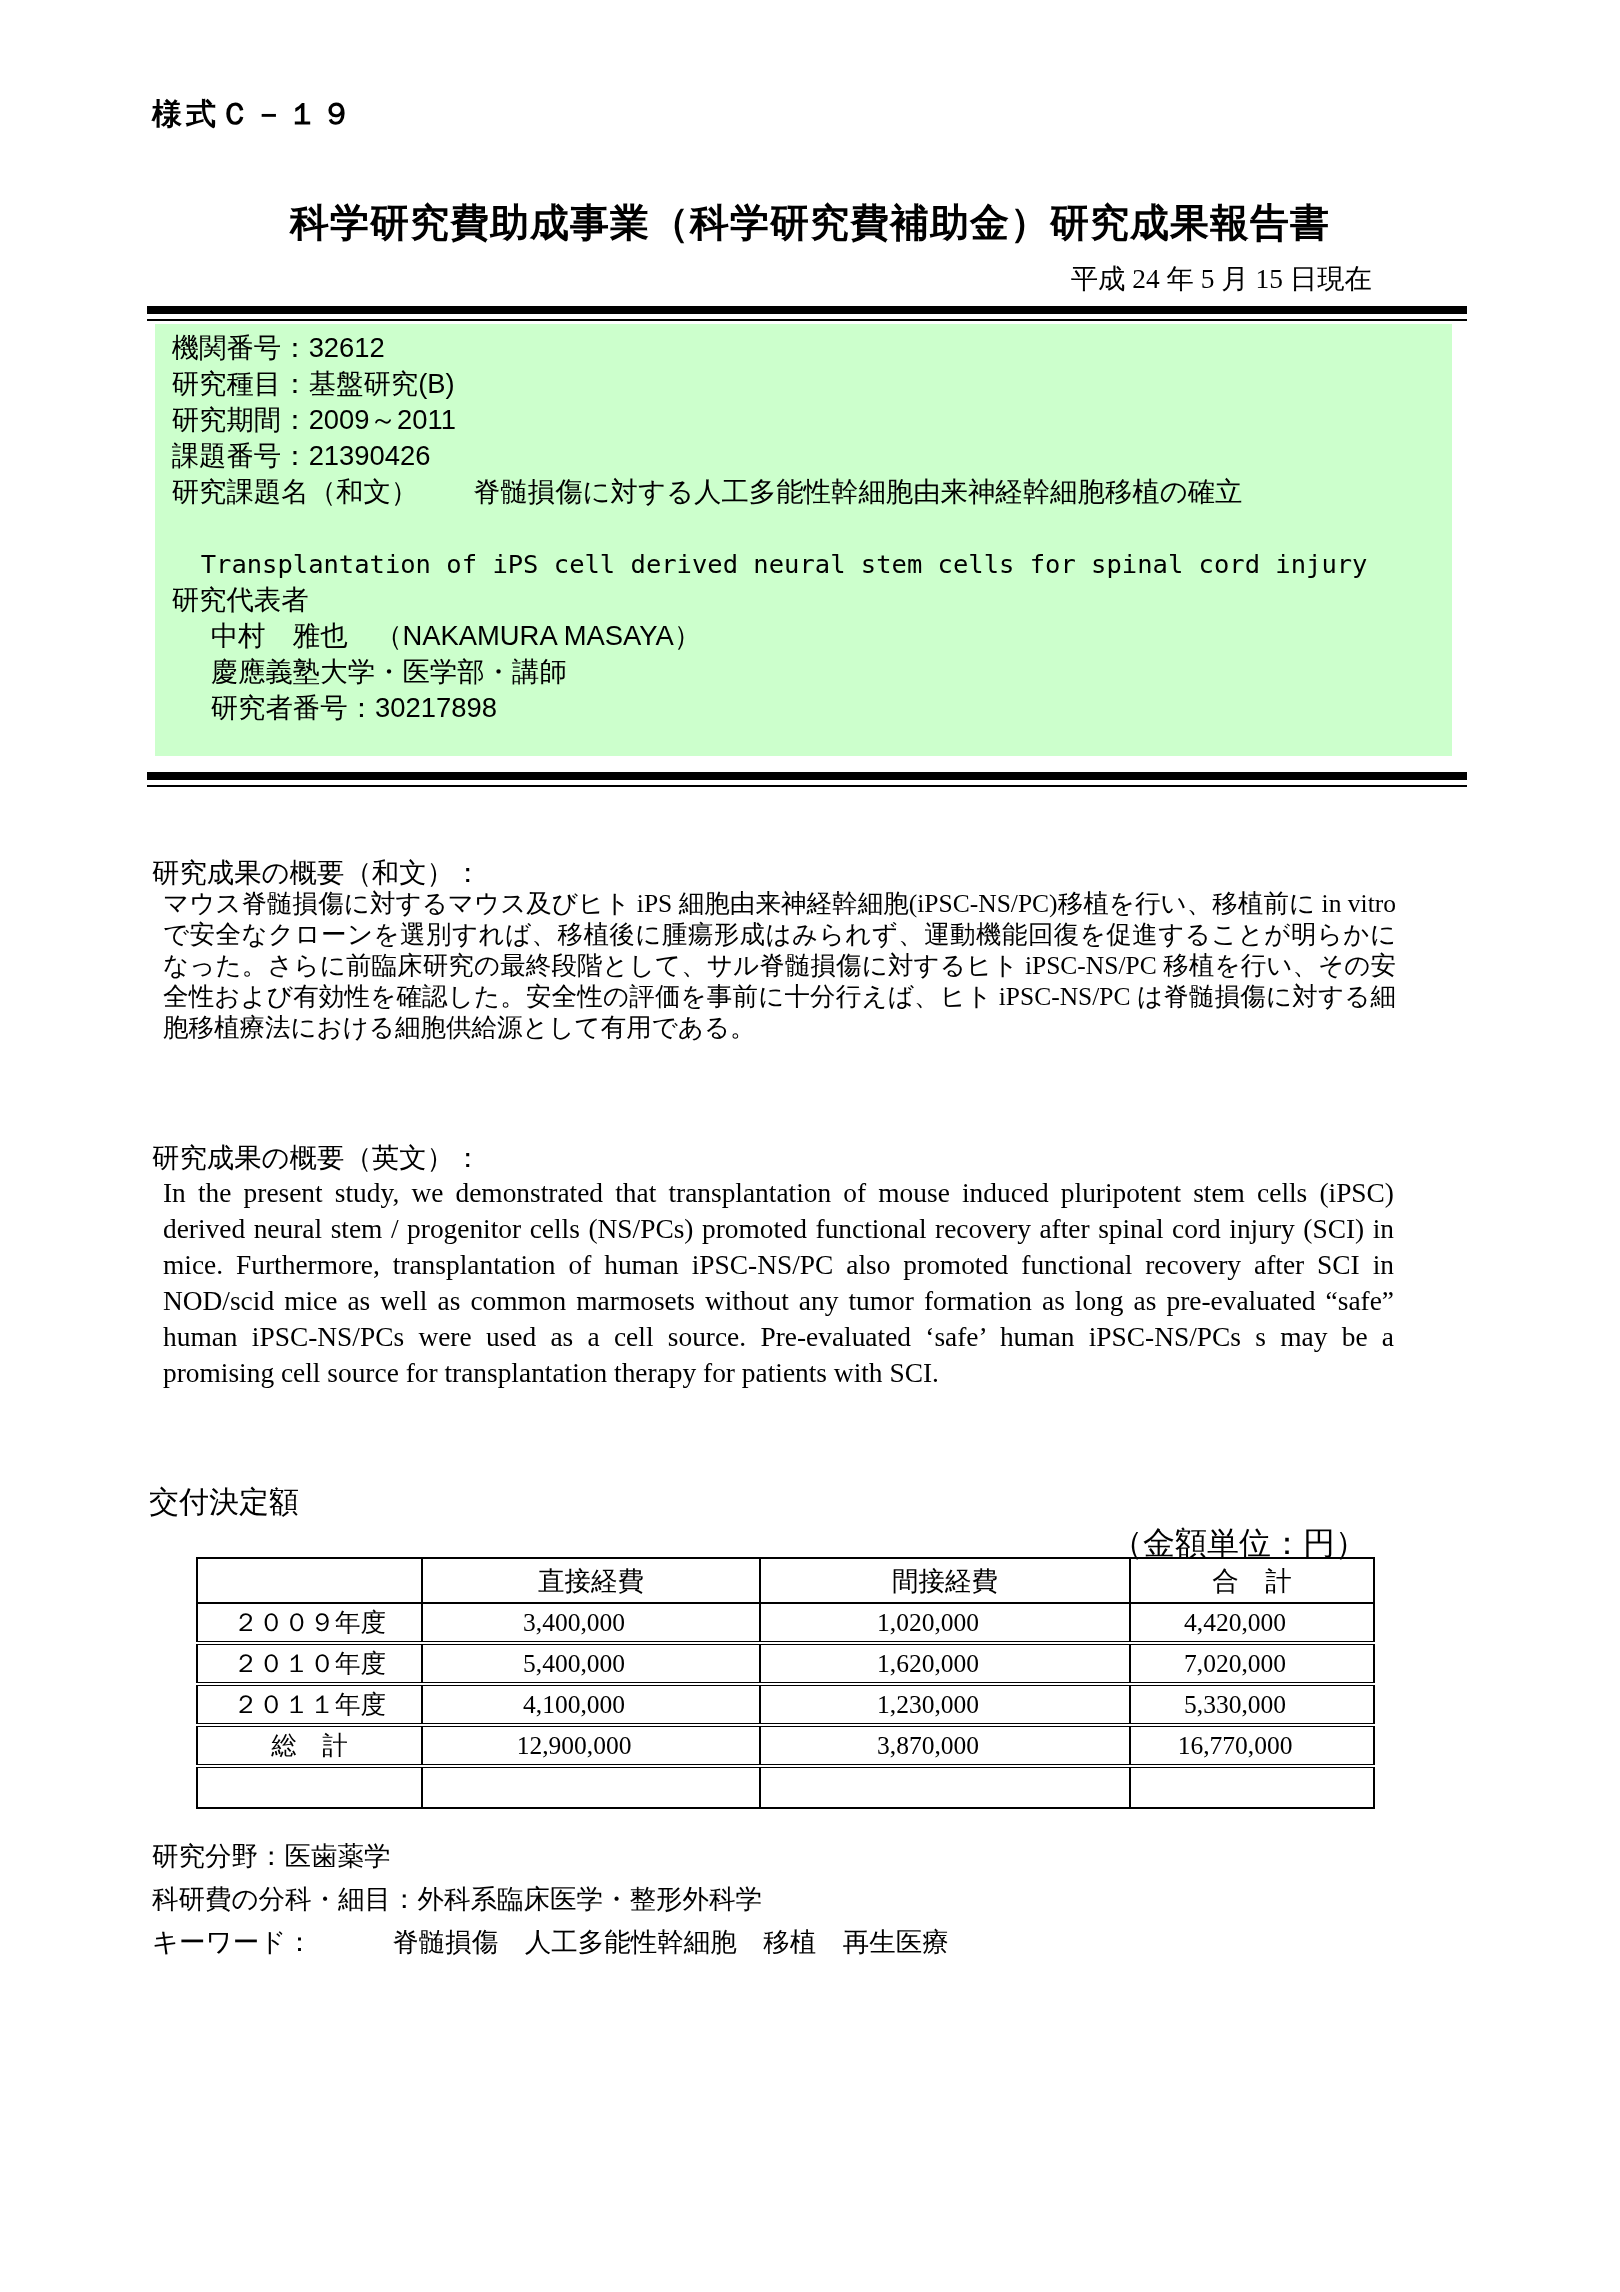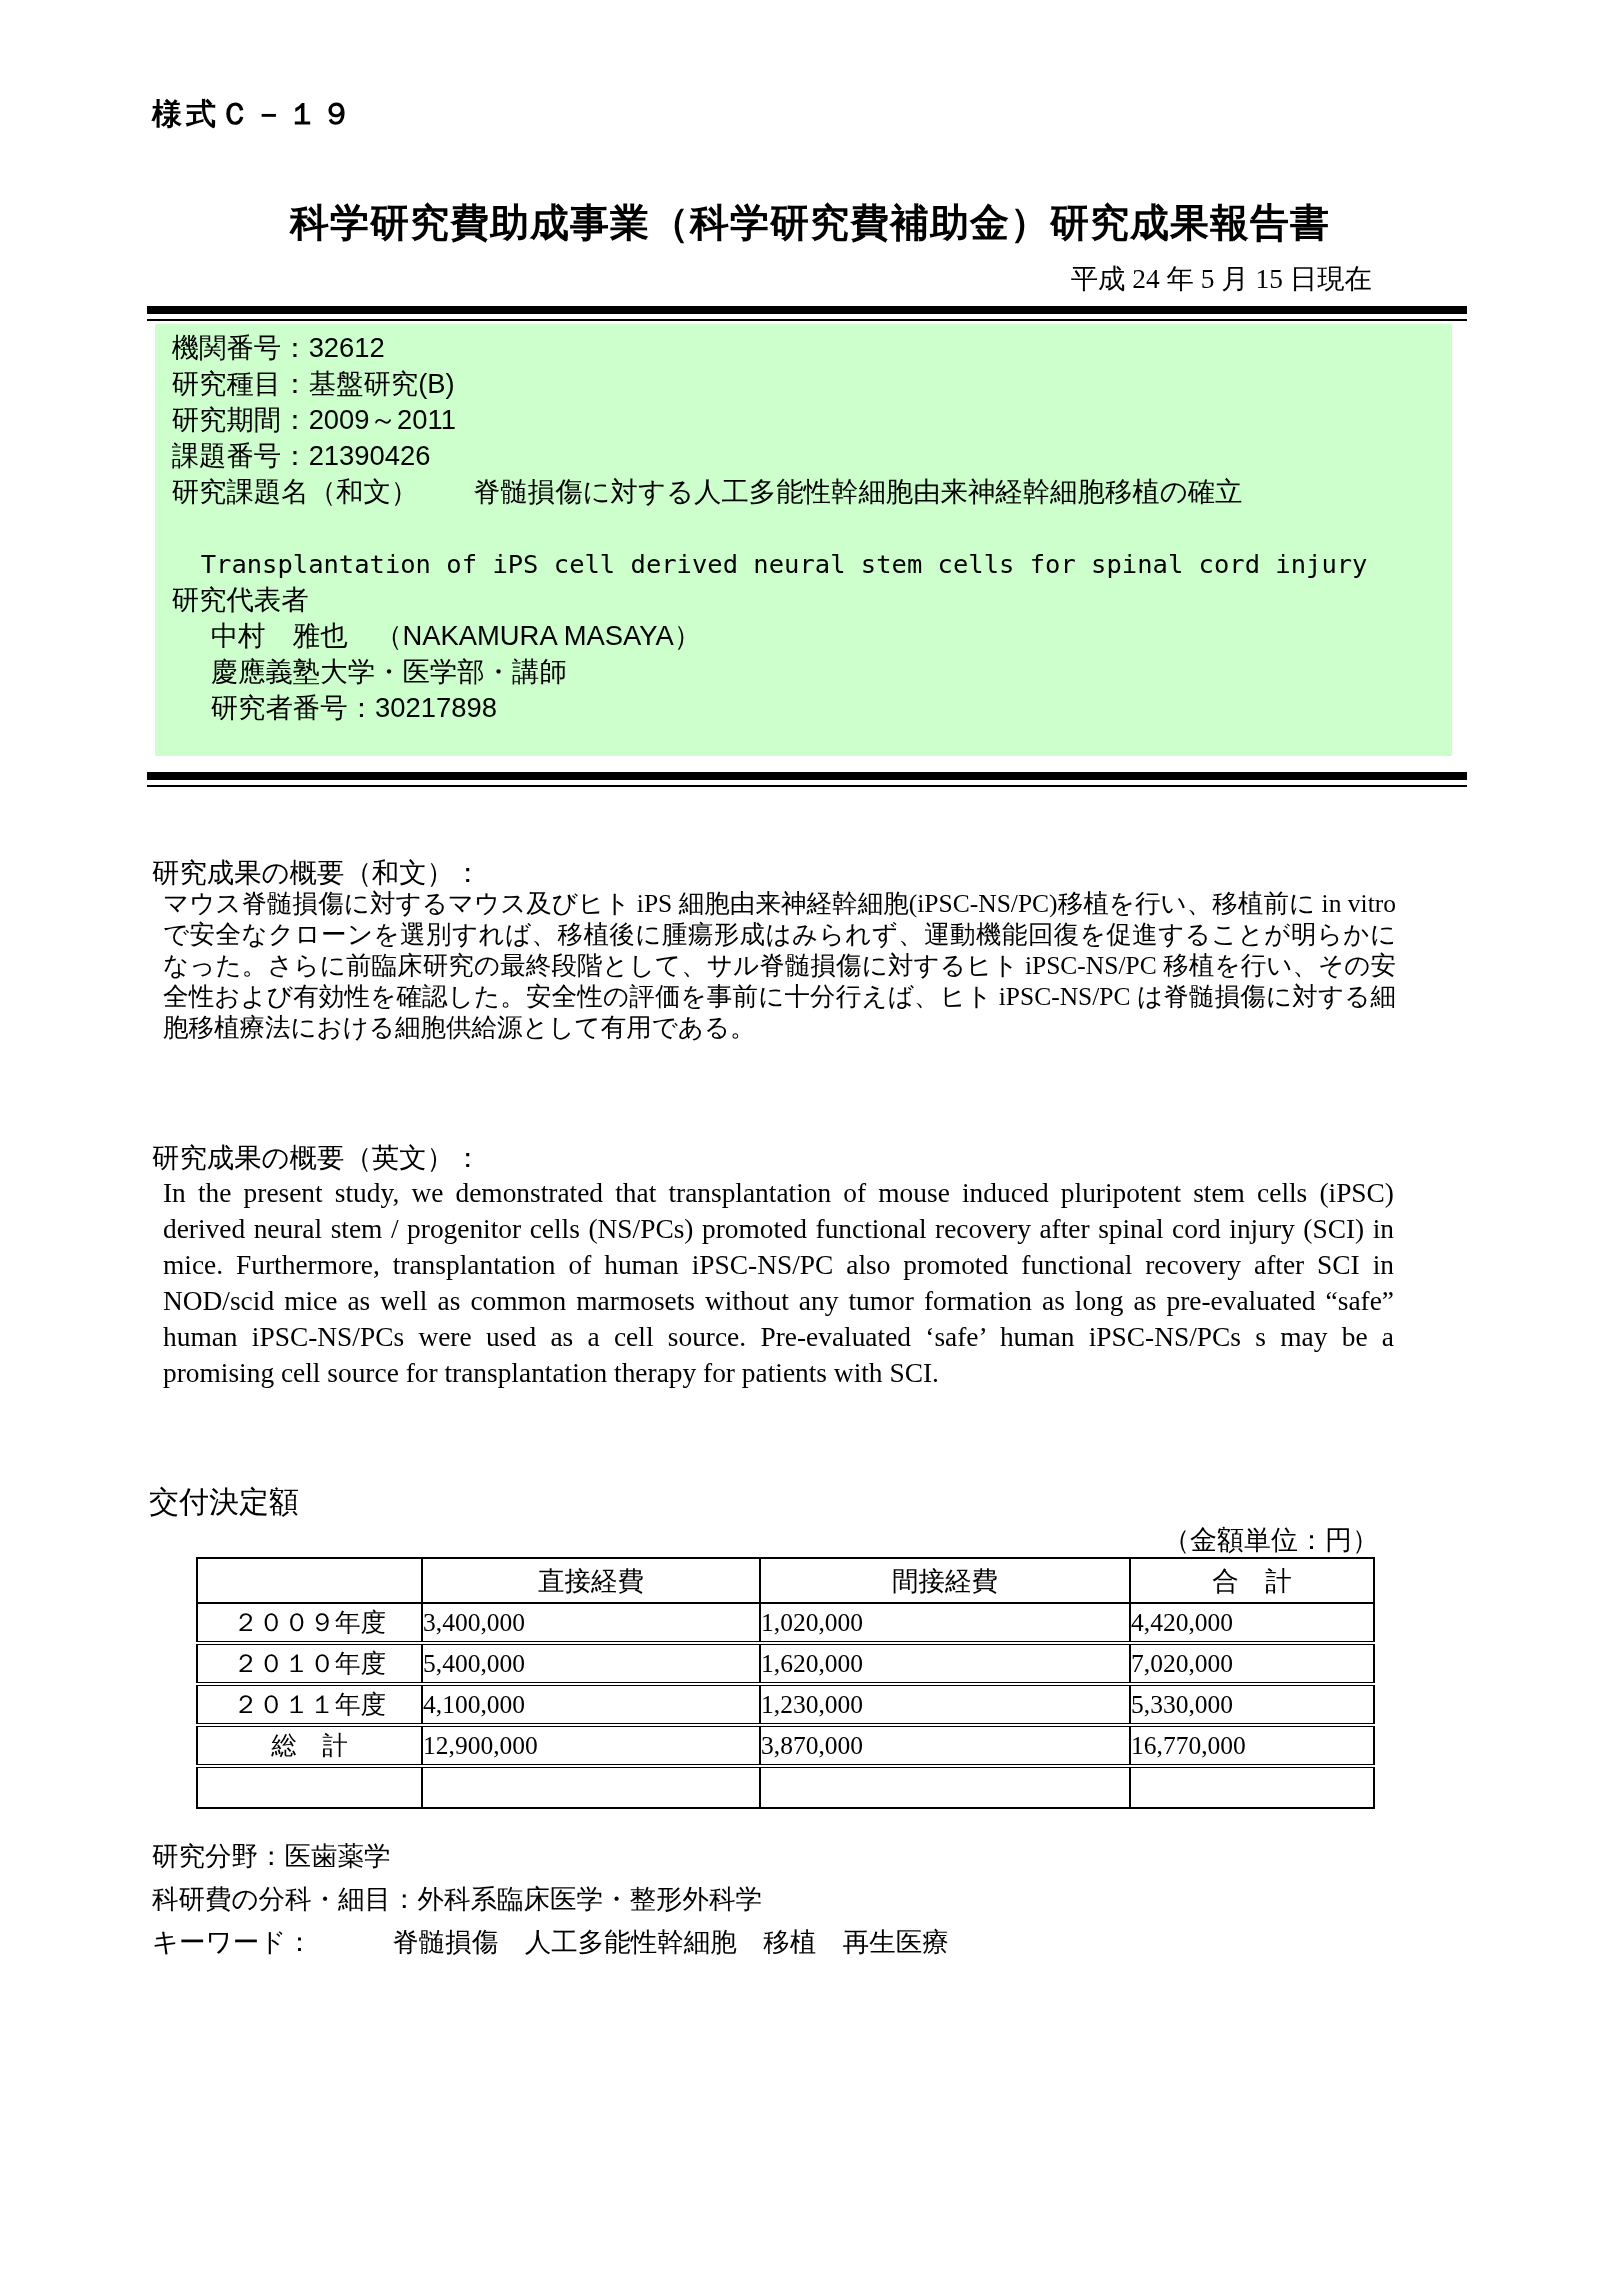--- a/index.html
+++ b/index.html
@@ -62,36 +62,36 @@
     top:888px; width:1233px;
     font-size:25.5px; line-height:31px;
   }
   .en-para {
     top:1175px; width:1231px;
     font-size:27.4px; line-height:36px;
   }
   .italic { }
 
   .grant-label { position:absolute; left:149px; top:1482px; font-size:30px; }
-  .unit-note   { position:absolute; right:241px; top:1522px; font-size:27px; }
+  .unit-note   { position:absolute; right:253px; top:1522px; font-size:32px; }
 
   .grant-table {
     position:absolute; left:196px; top:1557px;
     border-collapse:collapse;
     font-size:25.5px;
     border:2px solid #000;
   }
   .grant-table th, .grant-table td {
     border:2px solid #000;
     padding:0;
     height:37px;
   }
   .grant-table th { font-weight:normal; font-size:26.5px; text-align:center; height:43px; }
   .grant-table td.label { text-align:center;margin-left:48px; }
-  .grant-table td.num   { text-align:left; padding-right:34px; }
+  .grant-table td.num   { text-align:center; padding-right:34px; }
   .grant-table tr.dbl td { border-top:4.9px double #000; }
   .grant-table tr.empty td { height:39px; }
   .col-year   { width:225px; }
   .col-direct { width:338px; }
   .col-indir  { width:370px; }
   .col-total  { width:244px; }
 
   .footer-block {
     position:absolute; left:152px; top:1835px;
     font-size:26.5px; line-height:43px;

